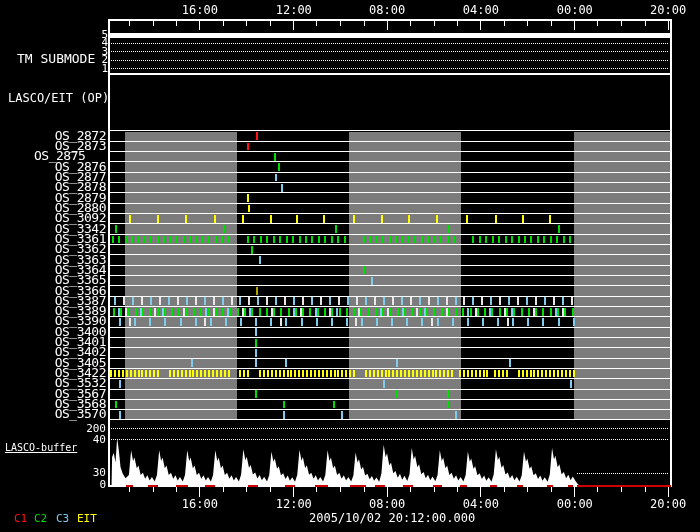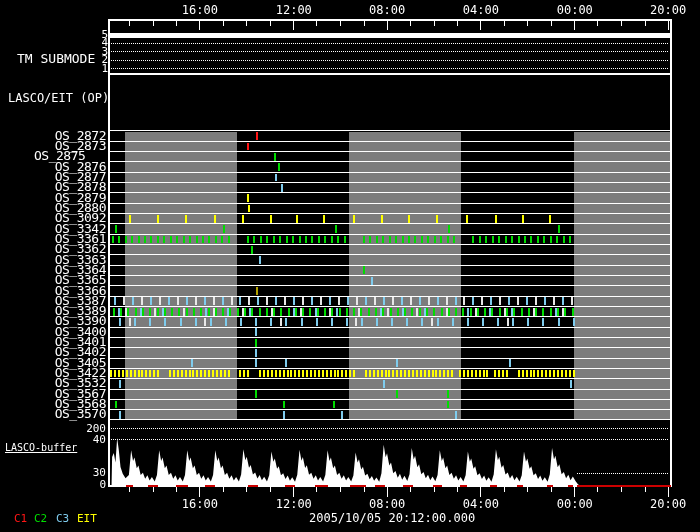--- a/index.html
+++ b/index.html
@@ -35,21 +35,21 @@
 
   <div class="lbl" id="opLabel">LASCO/EIT (OP)</div>
   <div class="hline" id="osTop"></div>
 
   <div class="lbl" id="bufLabel">LASCO-buffer</div>
   <svg id="bufSvg" viewBox="0 0 1000 100" preserveAspectRatio="none">
     <polygon id="bufPoly" fill="#ffffff" points="1.0,100.0 2.0,50.0 5.0,43.0 8.0,60.0 11.0,16.0 14.0,38.0 17.0,68.0 21.0,80.0 26.0,88.0 32.0,82.0 36.0,38.0 39.5,57.2 42.0,51.0 46.1,70.2 49.1,65.3 53.1,82.0 57.1,78.3 61.1,88.8 65.1,82.6 69.1,91.9 73.2,85.7 78.2,93.8 82.2,82.0 86.2,38.0 89.7,57.2 92.2,51.0 96.3,70.2 99.3,65.3 103.3,82.0 107.3,78.3 111.3,88.8 115.3,82.6 119.3,91.9 123.4,85.7 128.4,93.8 132.4,82.0 136.4,38.0 139.9,57.2 142.4,51.0 146.5,70.2 149.5,65.3 153.5,82.0 157.5,78.3 161.5,88.8 165.5,82.6 169.5,91.9 173.6,85.7 178.6,93.8 182.6,82.0 186.6,38.0 190.1,57.2 192.6,51.0 196.7,70.2 199.7,65.3 203.7,82.0 207.7,78.3 211.7,88.8 215.7,82.6 219.7,91.9 223.8,85.7 228.8,93.8 232.8,81.4 236.8,36.0 240.3,55.8 242.8,49.4 246.9,69.3 249.9,64.2 253.9,81.4 257.9,77.6 261.9,88.5 265.9,82.1 269.9,91.7 274.0,85.3 279.0,93.6 283.0,82.6 287.0,40.0 290.5,58.6 293.0,52.6 297.1,71.2 300.1,66.4 304.1,82.6 308.1,79.0 312.1,89.2 316.1,83.2 320.1,92.2 324.2,86.2 329.2,94.0 333.2,81.7 337.2,37.0 340.7,56.5 343.2,50.2 347.3,69.8 350.3,64.7 354.3,81.7 358.3,78.0 362.3,88.7 366.3,82.4 370.3,91.8 374.4,85.5 379.4,93.7 383.4,82.0 387.4,38.0 390.9,57.2 393.4,51.0 397.5,70.2 400.5,65.3 404.5,82.0 408.5,78.3 412.5,88.8 416.5,82.6 420.5,91.9 424.6,85.7 429.6,93.8 433.6,83.2 437.6,42.0 441.1,60.0 443.6,54.2 447.7,72.2 450.7,67.5 454.7,83.2 458.7,79.7 462.7,89.6 466.7,83.8 470.7,92.5 474.8,86.7 479.8,94.2 483.8,79.1 487.8,28.0 491.3,50.3 493.8,43.1 497.9,65.4 500.9,59.7 504.9,79.1 508.9,74.8 512.9,87.0 516.9,79.8 520.9,90.6 525.0,83.4 530.0,92.8 534.0,80.9 538.0,34.0 541.5,54.5 544.0,47.9 548.1,68.3 551.1,63.0 555.1,80.9 559.1,76.9 563.1,88.1 567.1,81.5 571.1,91.4 575.2,84.8 580.2,93.4 584.2,82.0 588.2,38.0 591.7,57.2 594.2,51.0 598.3,70.2 601.3,65.3 605.3,82.0 609.3,78.3 613.3,88.8 617.3,82.6 621.3,91.9 625.4,85.7 630.4,93.8 634.4,82.6 638.4,40.0 641.9,58.6 644.4,52.6 648.5,71.2 651.5,66.4 655.5,82.6 659.5,79.0 663.5,89.2 667.5,83.2 671.5,92.2 675.6,86.2 680.6,94.0 684.6,81.4 688.6,36.0 692.1,55.8 694.6,49.4 698.7,69.3 701.7,64.2 705.7,81.4 709.7,77.6 713.7,88.5 717.7,82.1 721.7,91.7 725.8,85.3 730.8,93.6 734.8,82.6 738.8,40.0 742.3,58.6 744.8,52.6 748.9,71.2 751.9,66.4 755.9,82.6 759.9,79.0 763.9,89.2 767.9,83.2 771.9,92.2 776.0,86.2 781.0,94.0 785.0,80.9 789.0,34.0 792.5,54.5 795.0,47.9 799.1,68.3 802.1,63.0 806.1,80.9 810.1,76.9 814.1,88.1 818.1,81.5 822.1,91.4 826.2,84.8 831.2,93.4 835.0,98.0 837.0,100.0 999.0,100.0"></polygon>
   </svg>
 
   <div class="hline" id="baseline"></div>
-  <div class="lbl" id="dateLabel">2005/10/05 20:12:00.000</div>
+  <div class="lbl" id="dateLabel">2005/10/02 20:12:00.000</div>
 <div style="position: absolute; left: 129.17px; top: 21px; width: 1px; height: 5px; background: rgb(255, 255, 255);"></div>
     <div style="position: absolute; left: 129.17px; top: 486px; width: 1px; height: 6px; background: rgb(255, 255, 255);"></div>
     <div style="position: absolute; left: 152.774px; top: 21px; width: 1px; height: 5px; background: rgb(255, 255, 255);"></div>
     <div style="position: absolute; left: 152.774px; top: 486px; width: 1px; height: 6px; background: rgb(255, 255, 255);"></div>
     <div style="position: absolute; left: 175.816px; top: 21px; width: 1px; height: 5px; background: rgb(255, 255, 255);"></div>
     <div style="position: absolute; left: 175.816px; top: 486px; width: 1px; height: 6px; background: rgb(255, 255, 255);"></div>
     <div style="position: absolute; left: 199.42px; top: 21px; width: 1px; height: 9px; background: rgb(255, 255, 255);"></div>
     <div style="position: absolute; left: 199.42px; top: 486px; width: 1px; height: 11px; background: rgb(255, 255, 255);"></div>
     <div style="position: absolute; left: 223.024px; top: 21px; width: 1px; height: 5px; background: rgb(255, 255, 255);"></div>
     <div style="position: absolute; left: 223.024px; top: 486px; width: 1px; height: 6px; background: rgb(255, 255, 255);"></div>

